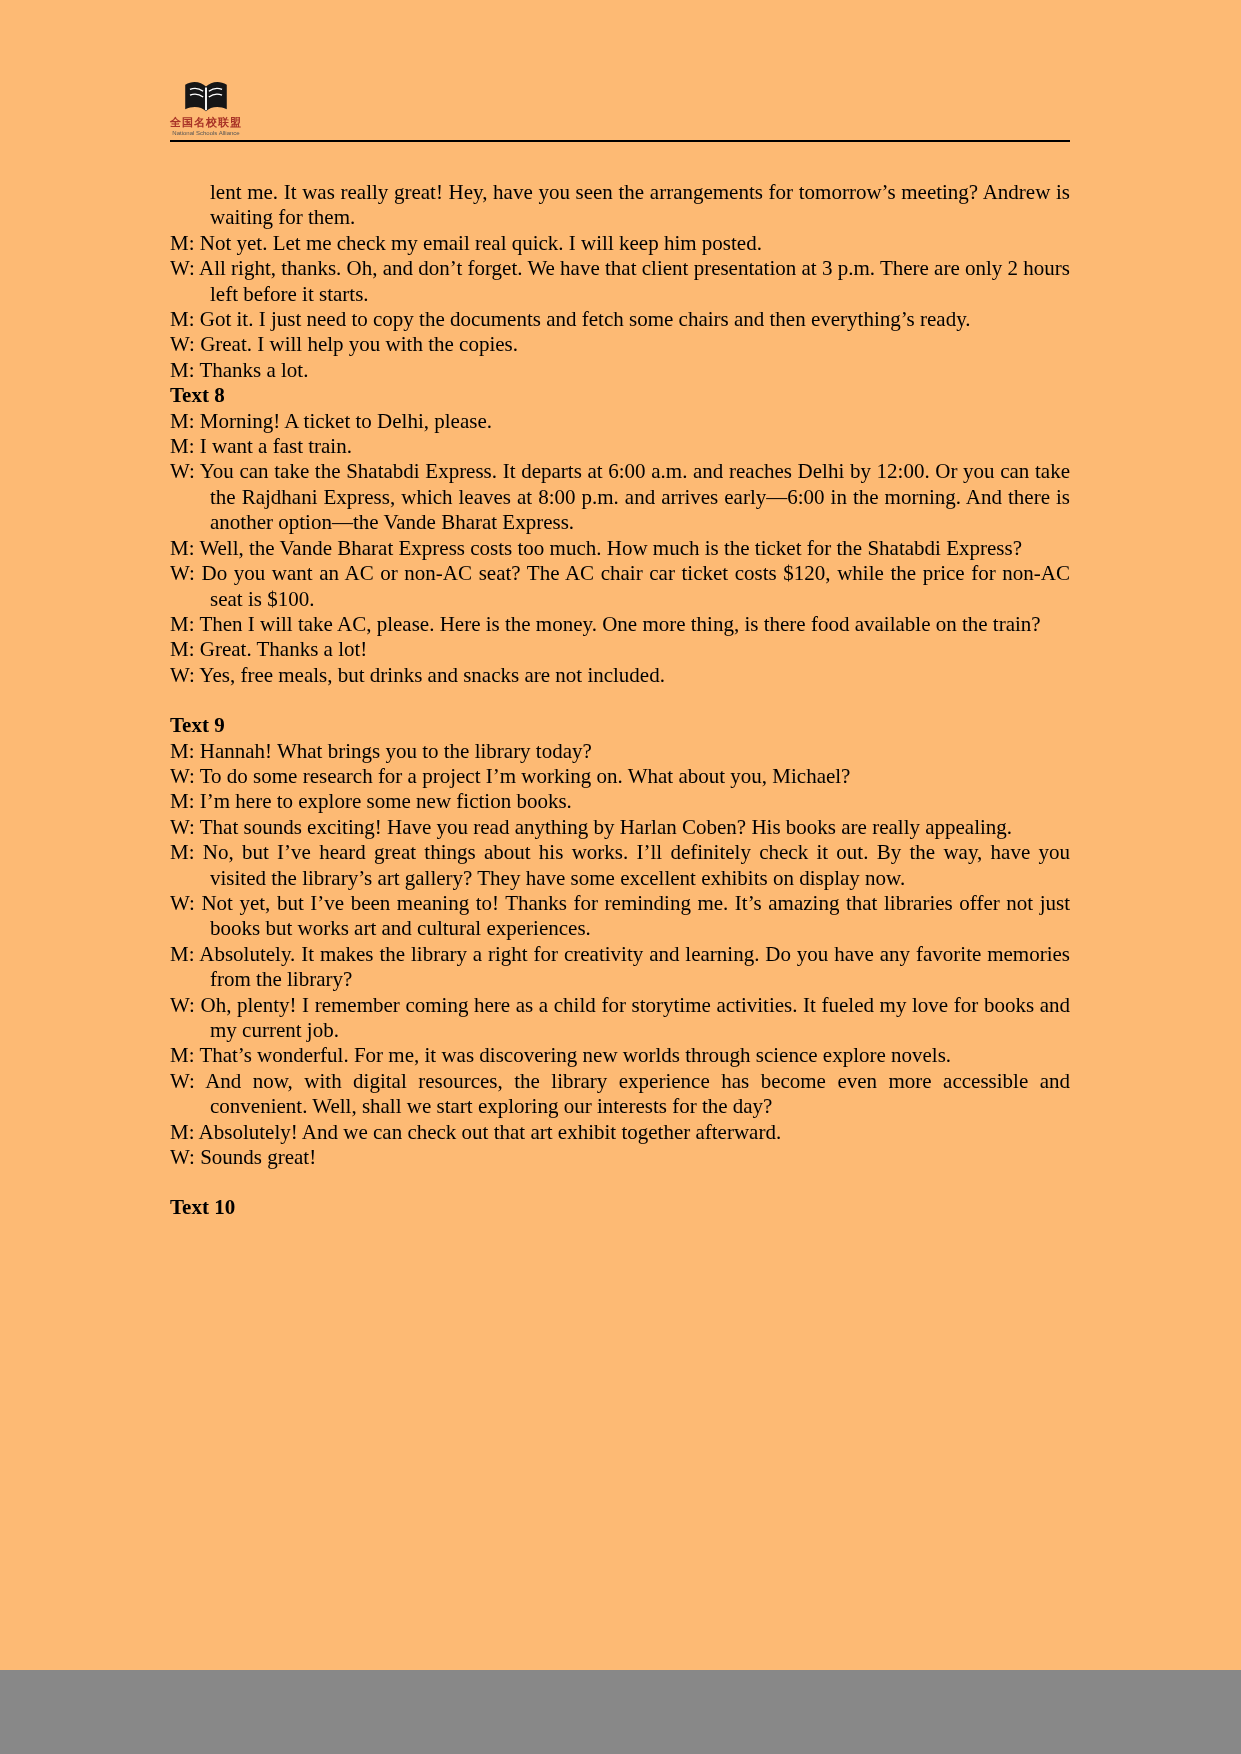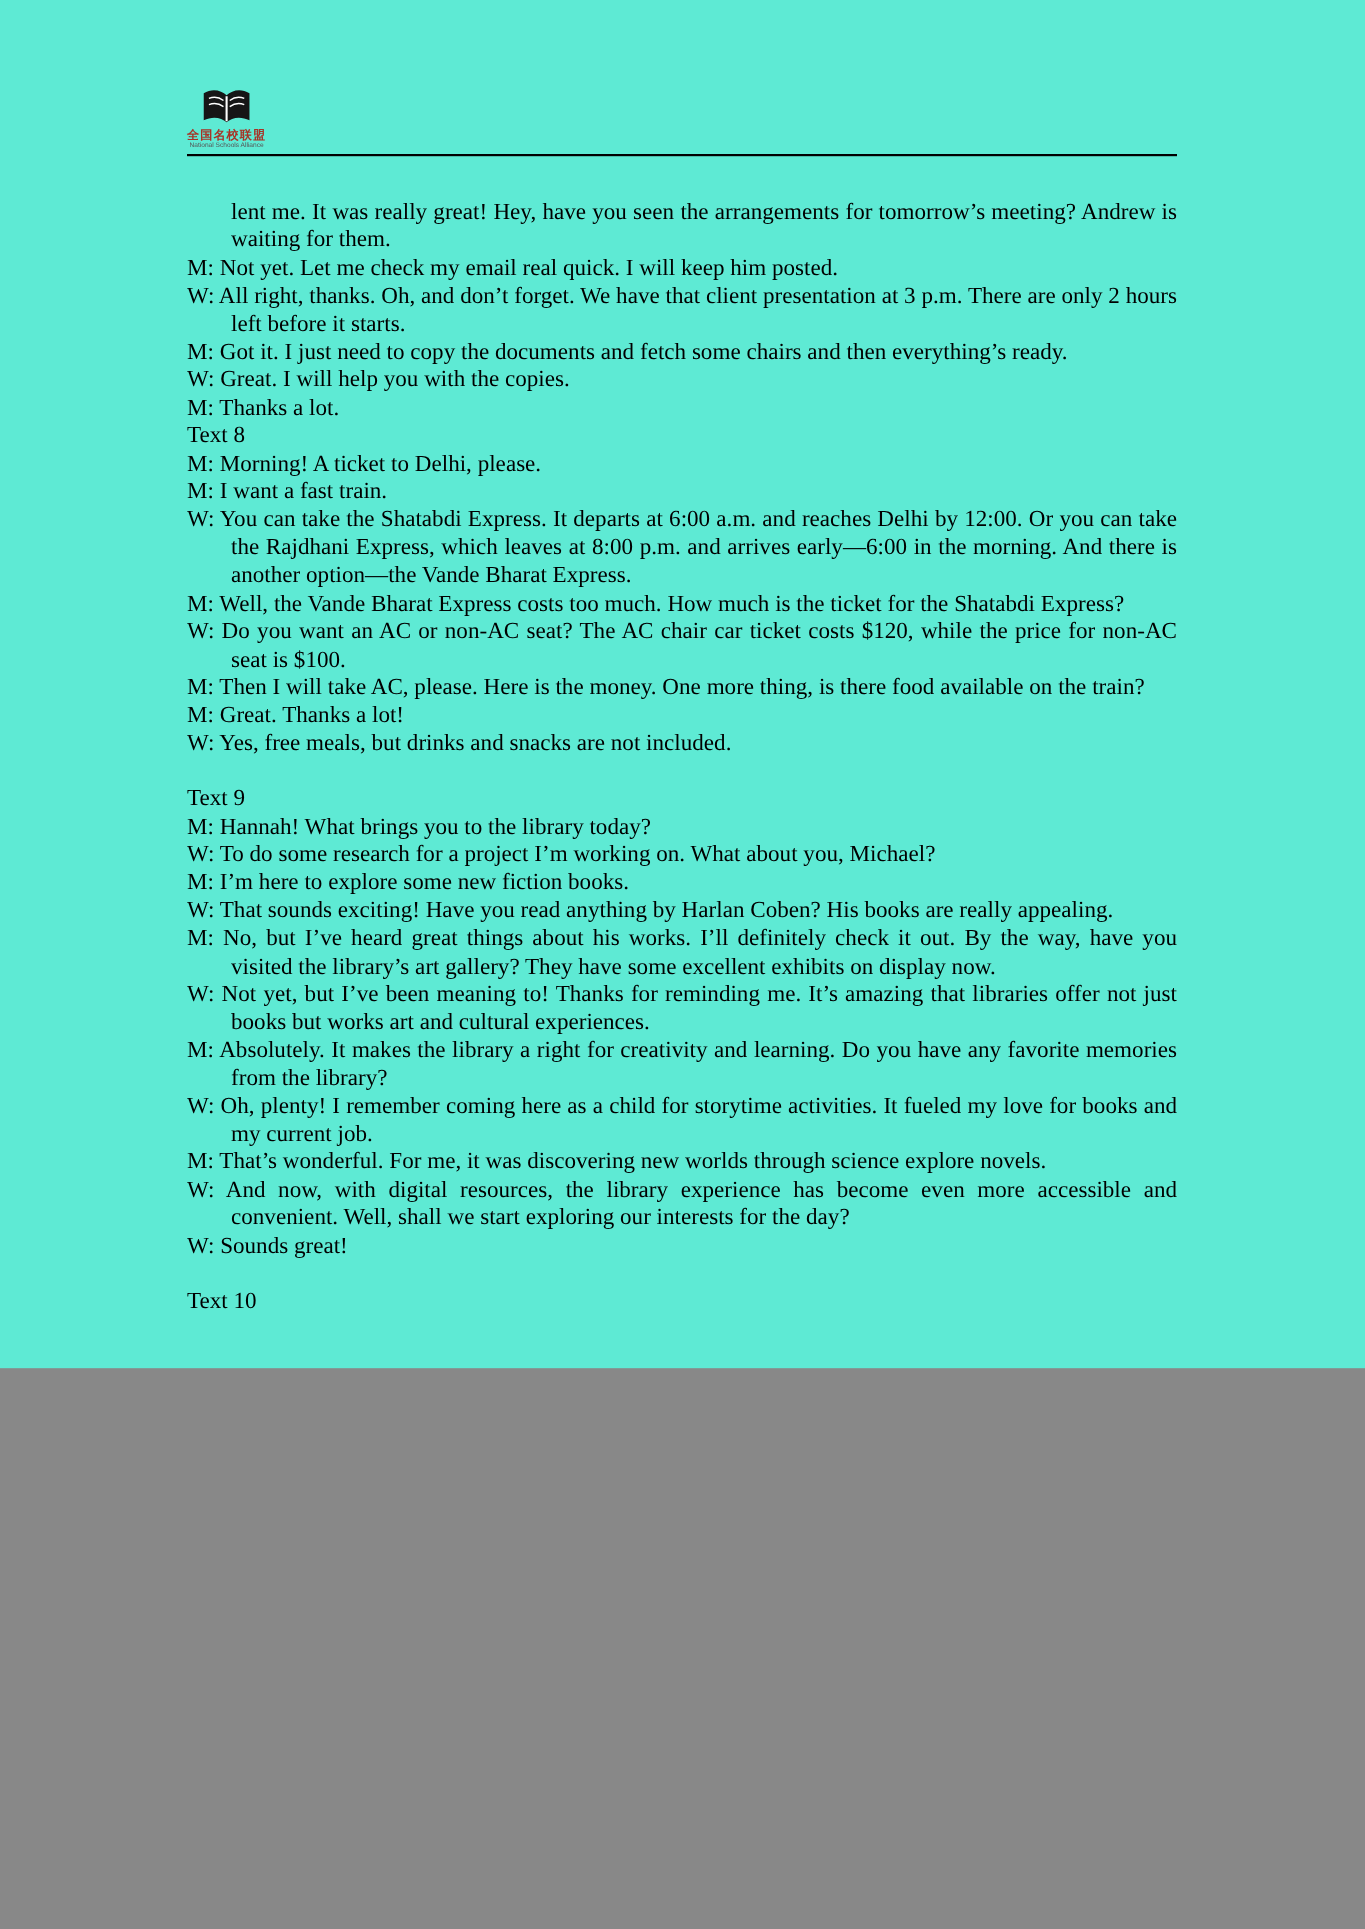--- a/index.html
+++ b/index.html
@@ -1,22 +1,22 @@
 <!DOCTYPE html>
 <html><head>
 <meta charset="utf-8">
 <style>
   * { margin: 0; padding: 0; box-sizing: border-box; }
   html, body { background: #888; }
   .page {
     position: relative;
     width: 1241px;
-    height: 1244px;
+    height: 1670px;
     margin: 0 auto;
-    background: #5eead4;
+    background: #fdba74;
     font-family: "Liberation Serif", "DejaVu Serif", serif;
     color: #000;
     overflow: hidden;
   }
   .header {
     position: absolute;
     left: 170px;
     top: 80px;
     width: 900px;
   }
@@ -63,21 +63,21 @@
     width: 900px;
     font-size: 21px;
     line-height: 25.4px;
     text-align: justify;
     margin-top: 32px;
   }
   .content p { margin: 0; }
   .cont { padding-left: 40px; }
   .hang { padding-left: 40px; text-indent: -40px; }
   .flat { padding-left: 0; }
-  .heading { font-weight: normal; text-align: left; }
+  .heading { font-weight: bold; text-align: left; }
   .space-before { margin-top: 25px !important; }
 </style>
 </head>
 <body>
 
 <div class="page">
 
   <div class="header">
     <div class="logo">
       <svg class="logo-icon" viewBox="0 0 48 36" xmlns="http://www.w3.org/2000/svg">
@@ -112,17 +112,18 @@
       <p class="hang">M: Hannah! What brings you to the library today?</p>
       <p class="hang">W: To do some research for a project I’m working on. What about you, Michael?</p>
       <p class="hang">M: I’m here to explore some new fiction books.</p>
       <p class="flat">W: That sounds exciting! Have you read anything by Harlan Coben? His books are really appealing.</p>
       <p class="hang">M: No, but I’ve heard great things about his works. I’ll definitely check it out. By the way, have you visited the library’s art gallery? They have some excellent exhibits on display now.</p>
       <p class="hang">W: Not yet, but I’ve been meaning to! Thanks for reminding me. It’s amazing that libraries offer not just books but works art and cultural experiences.</p>
       <p class="hang">M: Absolutely. It makes the library a right for creativity and learning. Do you have any favorite memories from the library?</p>
       <p class="hang">W: Oh, plenty! I remember coming here as a child for storytime activities. It fueled my love for books and my current job.</p>
       <p class="flat">M: That’s wonderful. For me, it was discovering new worlds through science explore novels.</p>
       <p class="hang">W: And now, with digital resources, the library experience has become even more accessible and convenient. Well, shall we start exploring our interests for the day?</p>
+      <p class="hang">M: Absolutely! And we can check out that art exhibit together afterward.</p>
       <p class="hang">W: Sounds great!</p>
       <p class="heading space-before">Text 10</p>
     </div>
 
 </div>
 
 </body></html>

